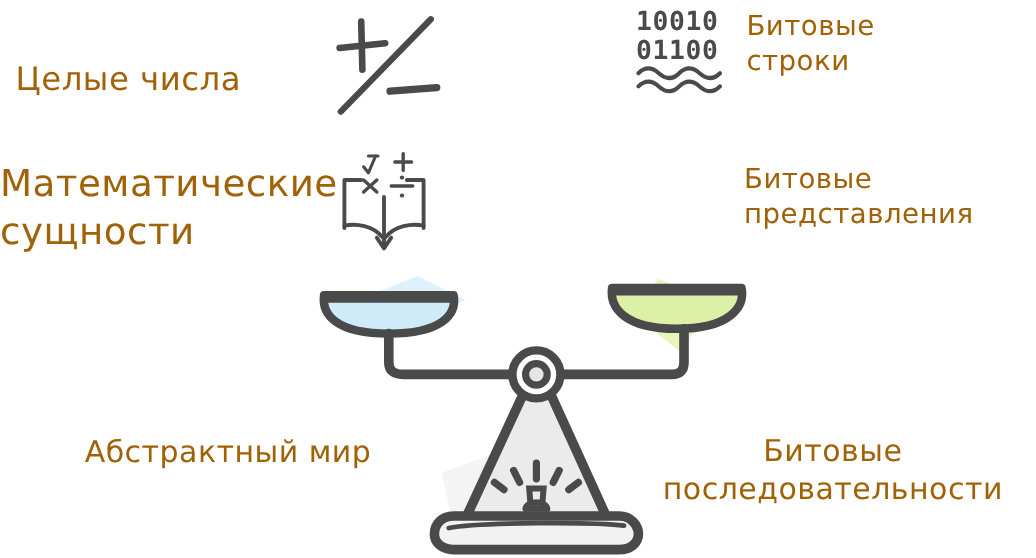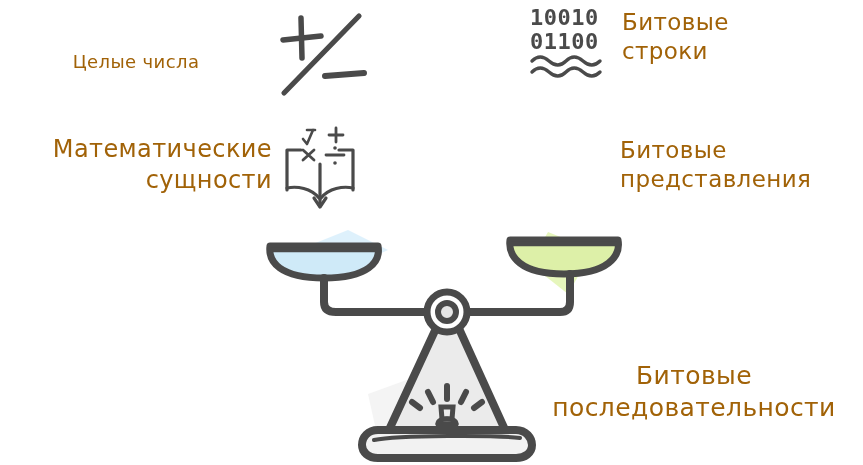--- a/index.html
+++ b/index.html
@@ -29,34 +29,34 @@
     font-family: "DejaVu Sans", "Liberation Sans", sans-serif;
     color: #a16207;
     line-height: 1.28;
     letter-spacing: 0.4px;
     white-space: pre-line;
     font-weight: 400;
   }
 
   
   #lbl-integers {
-    left: 0;
+    left: 13px;
     top: 50px;
     width: 272px;
-    text-align: center;
-    font-size: 18px;
+    text-align: left;
+    font-size: 27px;
   }
 
   
   #lbl-math-entities {
     left: 0;
     top: 134px;
     width: 272px;
-    text-align: right;
-    font-size: 24px;
+    text-align: left;
+    font-size: 31px;
   }
 
   
   #lbl-bit-strings {
     left: 622px;
     top: 8px;
     width: 240px;
     text-align: left;
     font-size: 23px;
   }
@@ -204,17 +204,18 @@
       <path d="M130 206 L268 206 C278 206 284 214 284 221 C284 229 277 234 268 234 L130 234 C120 234 114 228 114 221 C114 213 120 206 130 206 Z" fill="#f2f2f2" stroke="#4a4a4a" stroke-width="8" stroke-linejoin="round"></path>
       <path d="M126 216 C150 211 250 211 272 214" stroke="#4a4a4a" stroke-width="4" stroke-linecap="round" fill="none"></path>
 
       <g>
         <circle cx="199" cy="88" r="20" fill="#ffffff" stroke="#4a4a4a" stroke-width="7"></circle>
         <circle cx="199" cy="88" r="9" fill="#e6e6e6" stroke="#4a4a4a" stroke-width="6"></circle>
       </g>
     </svg>
   </div>
 
+  <div class="label" id="lbl-abstract-world">Абстрактный мир</div>
 
   <div class="label" id="lbl-bit-sequences">Битовые
 последовательности</div>
 
 </div>
 
 </body></html>

